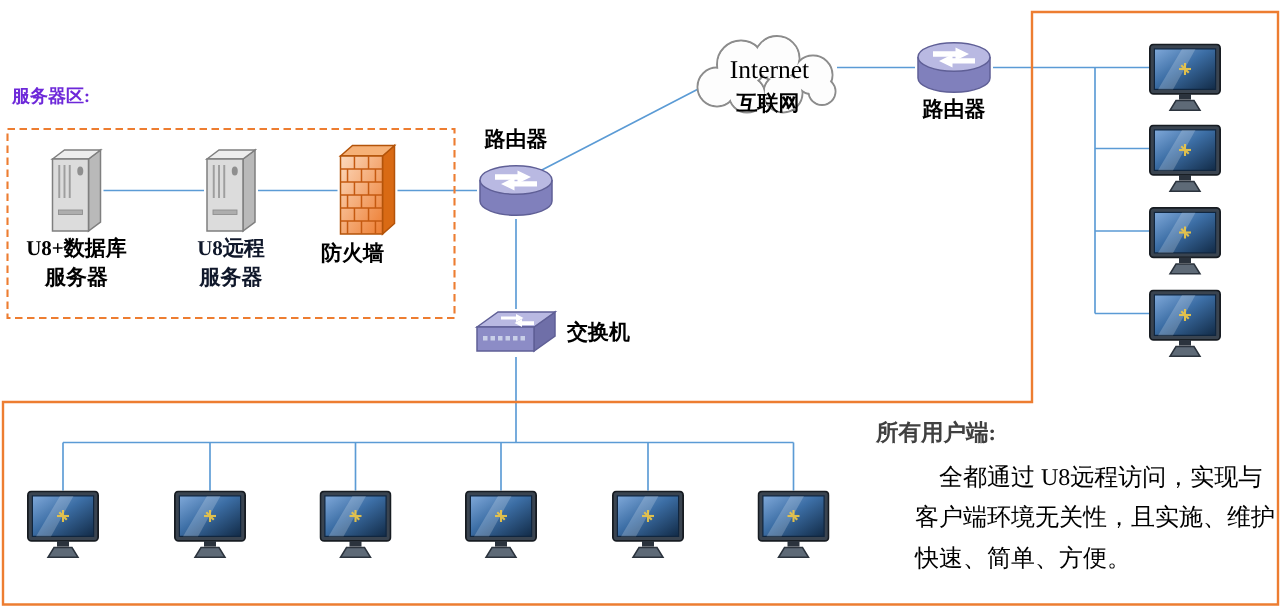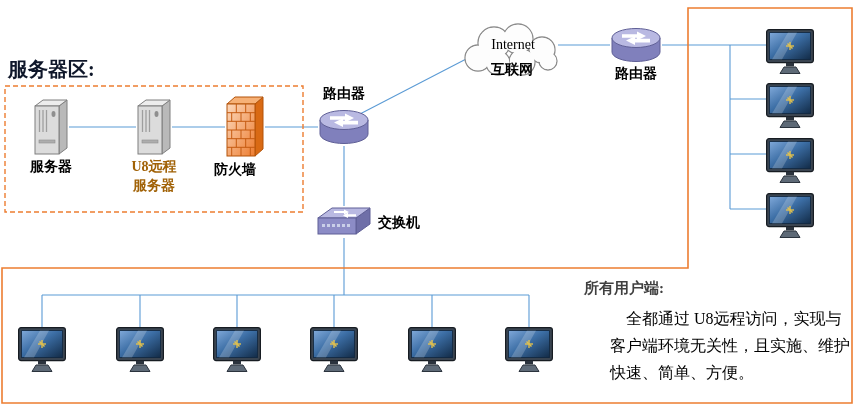--- a/index.html
+++ b/index.html
@@ -1,24 +1,24 @@
 <!DOCTYPE html>
 <html><head>
 <meta charset="utf-8">
 <style>
   html,body{margin:0;padding:0;background:#ffffff;}
   .stage{position:relative;width:855px;height:406px;background:#ffffff;
          font-family:"Liberation Serif","DejaVu Serif",serif;overflow:hidden;}
   .abs{position:absolute;}
   .lbl{position:absolute;font-weight:700;font-size:14px;color:#000;text-align:center;line-height:19px;white-space:nowrap;}
   .lbl-left{text-align:right;}
-  .red{color:#a16207;}
-  .area-title{position:absolute;left:8px;top:56px;font-weight:700;font-size:20px;color:#0f172a;}
+  .red{color:#0f172a;}
+  .area-title{position:absolute;left:8px;top:56px;font-weight:700;font-size:12px;color:#6d28d9;}
   .internet-txt{position:absolute;left:467px;top:37px;width:92px;text-align:center;
-                font-size:14px;color:#000;font-weight:400;}
+                font-size:17px;color:#000;font-weight:400;}
   .note-title{position:absolute;left:584px;top:279px;font-size:15px;font-weight:700;color:#404040;white-space:nowrap;}
   .note-body{position:absolute;left:584px;top:305px;width:270px;font-size:16px;color:#000;line-height:27px;margin-left:26px;}
   .note-body .line1{text-indent:16px;}
   svg.wires{position:absolute;left:0;top:0;}
 </style>
 </head>
 <body>
 
 <div class="stage">
 
@@ -122,20 +122,21 @@
   </svg>
 
   <div class="area-title">服务器区:</div>
 
   <div class="abs" style="left:33px;top:98px">
     <svg width="36" height="58">
         <use href="#sym-server"></use>
       </svg>
   </div>
   <div class="lbl" style="left:4px;top:157px;width:94px">
+    <div>U8+数据库</div>
     <div>服务器</div>
   </div>
 
   <div class="abs" style="left:136px;top:98px">
     <svg width="36" height="58">
         <use href="#sym-server"></use>
       </svg>
   </div>
   <div class="lbl red" style="left:121px;top:157px;width:66px">
     <div>U8远程</div>

